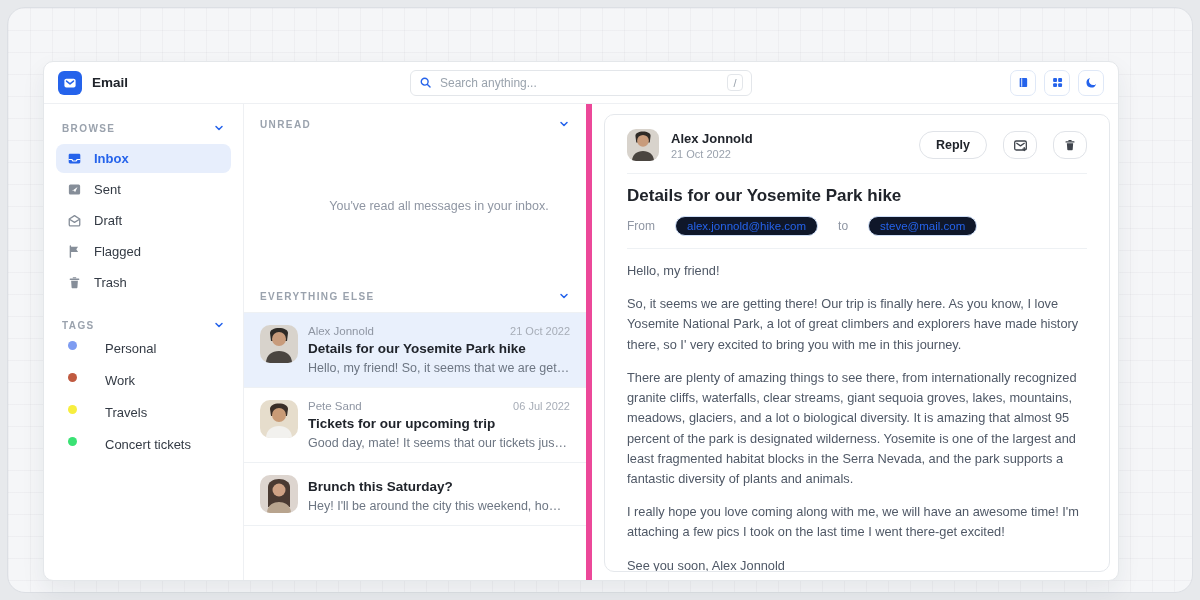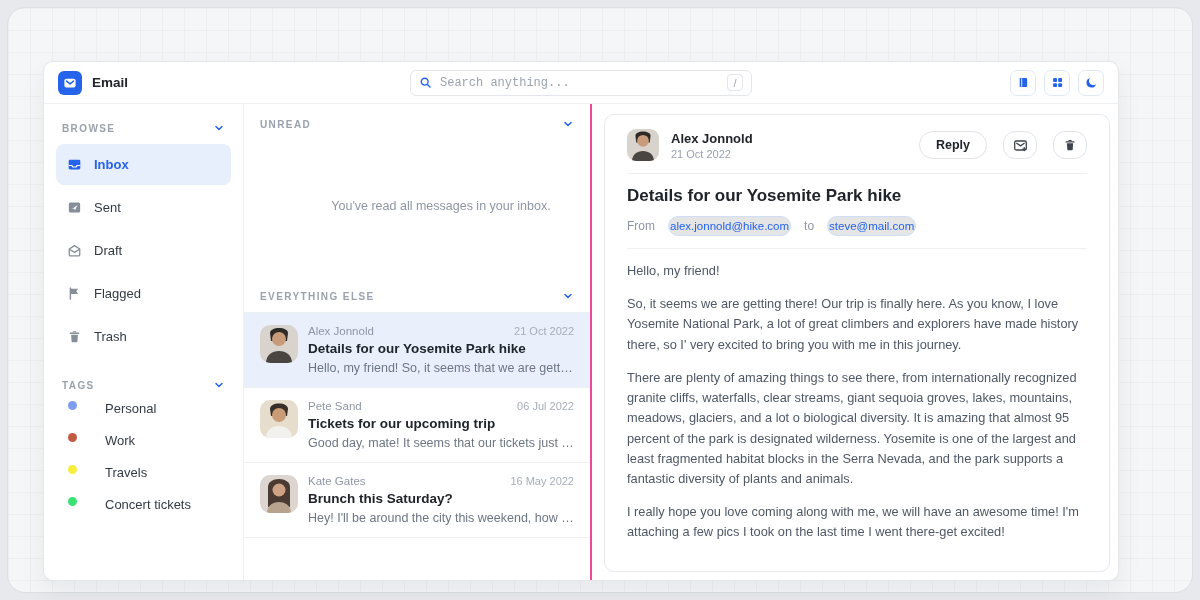--- a/index.html
+++ b/index.html
@@ -26,41 +26,41 @@
   
   .topbar { height:42px; flex:0 0 42px; display:flex; align-items:center; padding:0 14px; border-bottom:1px solid #eef0f3; position:relative; }
   .brand { display:flex; align-items:center; gap:10px; }
   .logo { width:24px; height:24px; border-radius:6px; background:#2563eb; display:flex; align-items:center; justify-content:center; }
   .app-title { font-size:13.5px; font-weight:700; color:#20242b; }
   .search {
     position:absolute; left:50%; transform:translateX(-50%);
     width:342px; height:26px; display:flex; align-items:center; gap:8px;
     border:1px solid #e3e6ea; border-radius:6px; padding:0 8px; background:#fff;
   }
-  .search input { border:none; outline:none; flex:1; font-size:12px; color:#0f766e; font-family:Liberation Mono, monospace; background:transparent; }
+  .search input { border:none; outline:none; flex:1; font-size:12px; color:#0f766e; font-family:Liberation Sans, sans-serif; background:transparent; }
   .search input::placeholder { color:#9aa3ad; }
   .kbd { width:16px; height:17px; border:1px solid #e3e6ea; border-radius:4px; font-size:11px; color:#9aa3ad; display:flex; align-items:center; justify-content:center; }
   .topbar-actions { margin-left:auto; display:flex; gap:8px; }
   .icon-btn {
     width:26px; height:26px; border-radius:7px; background:#fff;
     border:1px solid #dfe8f7; display:flex; align-items:center; justify-content:center; cursor:pointer;
   }
 
   
   .content { flex:1; display:flex; min-height:0; }
   .sidebar { width:200px; flex:0 0 200px; border-right:1px solid #eef0f3; padding:10px 12px; }
-  .list-col { width:348px; flex:0 0 348px; border-right:2px solid #ec4899; display:flex; flex-direction:column; }
+  .list-col { width:348px; flex:0 0 348px; border-right:6px solid #ec4899; display:flex; flex-direction:column; }
   .detail-col { flex:1; padding:10px 8px 8px 12px; min-width:0; }
 
   
   .section-head { display:flex; align-items:center; justify-content:space-between; padding:8px 6px 10px 6px;gap:24px; }
   .section-label { font-size:10px; font-weight:700; letter-spacing:0.14em; color:#9aa2ad; }
   .chev { cursor:pointer; display:flex; }
   .nav-item {
-    display:flex; align-items:center; gap:12px; height:41px; padding:0 10px;
+    display:flex; align-items:center; gap:12px; height:29px; padding:0 10px;
     border-radius:8px; font-size:13px; color:#333a44; cursor:pointer; margin-bottom:2px;
   }
   .nav-item .nicon { display:flex; width:16px; justify-content:center; color:#868e99; }
   .nav-item.active { background:#e7eefc; color:#2563eb; font-weight:700; }
   .nav-item.active .nicon { color:#2563eb; }
   .tags-head { margin-top:14px; }
   .tag-item { display:flex; align-items:flex-start; gap:28px; height:32px; padding:0 12px; font-size:13px; color:#333a44; cursor:pointer; }
   .dot { width:9px; height:9px; border-radius:50%; flex:0 0 9px; }
 
   
@@ -82,23 +82,23 @@
   .detail-card { height:100%; border:1px solid #e5e8ec; border-radius:10px; background:#fff; padding:14px 22px 16px 22px; overflow:hidden; }
   .d-head { display:flex; align-items:center; gap:12px; }
   .d-avatar { width:32px; height:32px; border-radius:9px; overflow:hidden; flex:0 0 32px; }
   .d-name { font-size:13px; font-weight:700; color:#20242b; }
   .d-date { font-size:11px; color:#9aa2ad; margin-top:2px; }
   .d-actions { margin-left:auto; display:flex; gap:16px; align-items:center; }
   .reply-btn { height:28px; padding:0 16px; border:1px solid #e0e3e8; border-radius:14px; background:#fff; font-size:12.5px; font-weight:700; color:#20242b; cursor:pointer; font-family:"Liberation Sans",sans-serif; }
   .d-icon-btn { width:34px; height:28px; border:1px solid #e0e3e8; border-radius:12px; background:#fff; display:flex; align-items:center; justify-content:center; cursor:pointer; color:#3f444c; }
   .hr { border:0; border-top:1px solid #eef1f4; margin:12px 0; }
   .subject { font-size:17px; font-weight:700; color:#20242b; margin-top:2px; }
-  .fromto { display:flex; align-items:center; gap:13px; margin-top:10px; }
+  .fromto { display:flex; align-items:center; gap:20px; margin-top:10px; }
   .ft-label { font-size:12px; color:#8f96a3; }
-  .pill { font-size:11.5px; color:#2563eb; border:1px solid #cfdff8; border-radius:999px; padding:3px 1px; cursor:pointer; background:#e5e5e5; }
+  .pill { font-size:11.5px; color:#2563eb; border:1px solid #cfdff8; border-radius:999px; padding:3px 11px; cursor:pointer; background:#0f172a; }
   .body-text p { font-size:12.8px; line-height:1.58; color:#4f5866; margin-bottom:13px; }
   .body-text p:last-child { margin-bottom:2px; }
 </style>
 </head>
 <body>
 
 <div class="stage">
   <div class="app">
 
     <header class="topbar">
@@ -295,24 +295,20 @@
         <div class="mail-item">
           <span class="avatar">
             <svg width="38" height="38" viewBox="0 0 38 38">
                 <rect width="38" height="38" fill="#ddd5cf"></rect>
                 <path d="M8 12c0-5 5-8 11-8s11 3 11 8v20H8z" fill="#4a3a32"></path>
                 <circle cx="19" cy="15" r="6.5" fill="#cfa285"></circle>
                 <path d="M7 38c0-7 5.5-11 12-11s12 4 12 11z" fill="#b8a48e"></path>
               </svg>
           </span>
           <div class="mail-body">
-            <div class="mail-meta">
-              <span class="mail-sender">Kate Gates</span>
-              <span class="mail-date">16 May 2022</span>
-            </div>
             <div class="mail-subject">Brunch this Saturday?</div>
             <div class="mail-preview">Hey! I'll be around the city this weekend, how about a...</div>
           </div>
         </div>
         <div style="flex:1; border-top:1px solid #eef1f4;"></div>
       </section>
 
       <section class="detail-col">
         <div class="detail-card">
 
@@ -360,20 +356,21 @@
             <span class="pill">steve@mail.com</span>
           </div>
 
           <hr class="hr">
 
           <div class="body-text">
             <p>Hello, my friend!</p>
             <p>So, it seems we are getting there! Our trip is finally here. As you know, I love Yosemite National Park, a lot of great climbers and explorers have made history there, so I' very excited to bring you with me in this journey.</p>
             <p>There are plenty of amazing things to see there, from internationally recognized granite cliffs, waterfalls, clear streams, giant sequoia groves, lakes, mountains, meadows, glaciers, and a lot o biological diversity. It is amazing that almost 95 percent of the park is designated wilderness. Yosemite is one of the largest and least fragmented habitat blocks in the Serra Nevada, and the park supports a fantastic diversity of plants and animals.</p>
             <p>I really hope you love coming along with me, we will have an awesome time! I'm attaching a few pics I took on the last time I went there-get excited!</p>
+            <p>See you soon, Alex Jonnold</p>
           </div>
 
         </div>
       </section>
 
     </div>
   </div>
 </div>
 
 </body></html>

